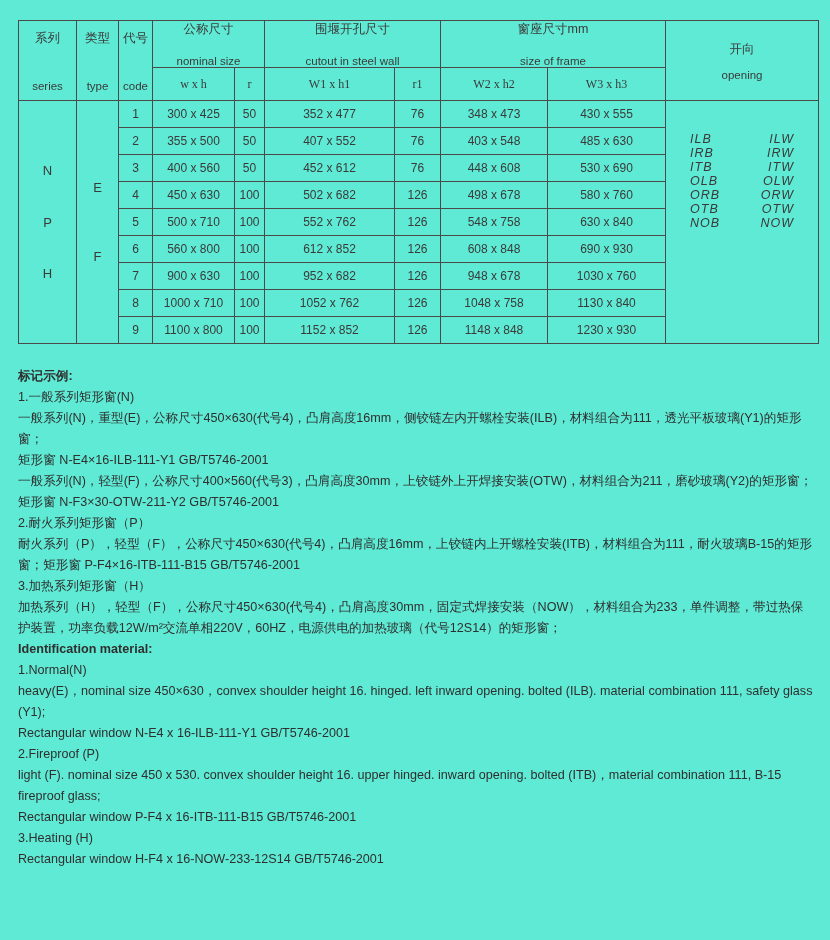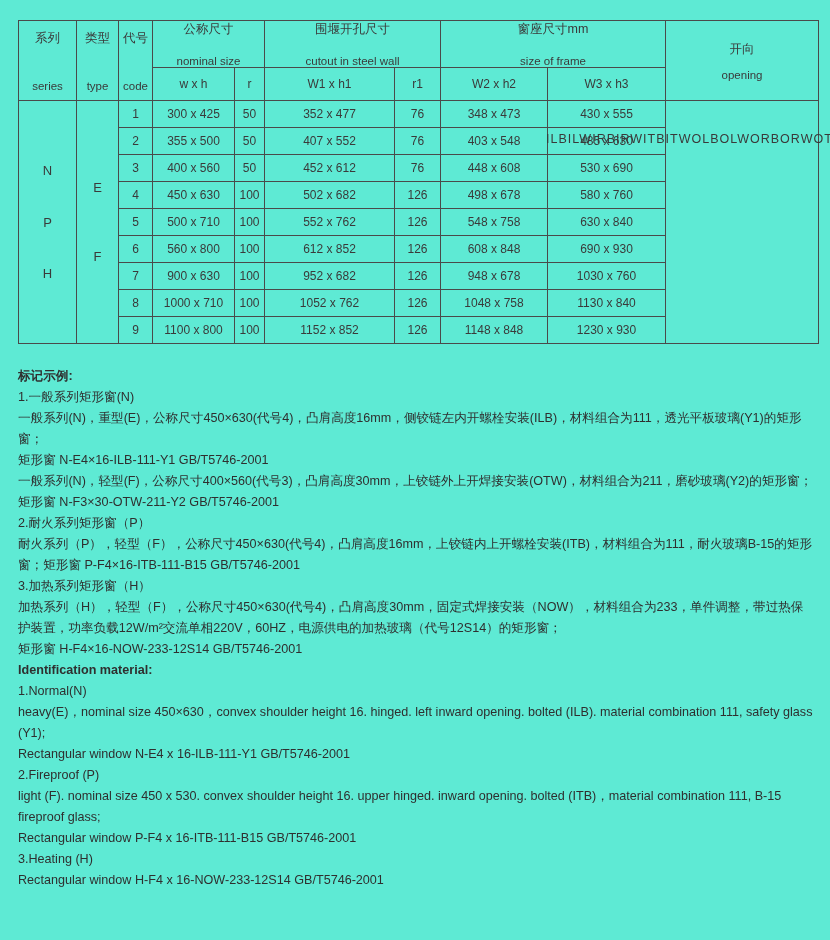--- a/index.html
+++ b/index.html
@@ -25,24 +25,24 @@
     padding:0;
     color:#3a3a3a;
   }
   thead th{height:auto;}
   .hdr-stack{display:flex;flex-direction:column;justify-content:space-between;height:78px;padding:8px 0;box-sizing:border-box;}
   .hdr-stack .zh{font-size:12.5px;}
   .hdr-stack .en{font-size:11.5px;}
   .hdr-group{display:flex;flex-direction:column;justify-content:space-between;height:46px;}
   .hdr-group .zh{font-size:12.5px;}
   .hdr-group .en{font-size:11.5px;}
-  .sub-hd{height:32px;font-size:12px;}
+  .sub-hd{height:32px;font-size:12px;font-family:Liberation Serif, serif;}
   tbody td{height:26px;font-size:12px;}
   .letter-col{display:flex;flex-direction:column;justify-content:space-evenly;height:214px;padding:12px 0;box-sizing:border-box;font-size:13px;}
-  .opening-col{display:flex;flex-direction:row;justify-content:center;height:200px;padding:10px 24px;box-sizing:border-box;}
+  .opening-col{display:flex;flex-direction:column;justify-content:flex-start;height:200px;padding:10px 24px;box-sizing:border-box;font-style:italic;}
   .op-line{display:flex;justify-content:space-between;font-size:12.5px;letter-spacing:1px;}
   .notes{
     position:absolute;left:18px;top:366px;width:795px;
     font-size:12.6px;line-height:21px;color:#2f2f2f;
   }
   .note-line{min-height:21px;}
   .note-line.bold{font-weight:bold;}
   col.c-series{width:58px;} col.c-type{width:42px;} col.c-code{width:34px;}
   col.c-wh{width:82px;} col.c-r{width:30px;}
   col.c-w1{width:130px;} col.c-r1{width:46px;}
@@ -255,21 +255,20 @@
       <div class="note-line bold">标记示例:</div>
       <div class="note-line">1.一般系列矩形窗(N)</div>
       <div class="note-line">一般系列(N)，重型(E)，公称尺寸450×630(代号4)，凸肩高度16mm，侧铰链左内开螺栓安装(ILB)，材料组合为111，透光平板玻璃(Y1)的矩形窗；</div>
       <div class="note-line">矩形窗 N-E4×16-ILB-111-Y1 GB/T5746-2001</div>
       <div class="note-line">一般系列(N)，轻型(F)，公称尺寸400×560(代号3)，凸肩高度30mm，上铰链外上开焊接安装(OTW)，材料组合为211，磨砂玻璃(Y2)的矩形窗；</div>
       <div class="note-line">矩形窗 N-F3×30-OTW-211-Y2 GB/T5746-2001</div>
       <div class="note-line">2.耐火系列矩形窗（P）</div>
       <div class="note-line">耐火系列（P），轻型（F），公称尺寸450×630(代号4)，凸肩高度16mm，上铰链内上开螺栓安装(ITB)，材料组合为111，耐火玻璃B-15的矩形窗；矩形窗 P-F4×16-ITB-111-B15 GB/T5746-2001</div>
       <div class="note-line">3.加热系列矩形窗（H）</div>
       <div class="note-line">加热系列（H），轻型（F），公称尺寸450×630(代号4)，凸肩高度30mm，固定式焊接安装（NOW），材料组合为233，单件调整，带过热保护装置，功率负载12W/m²交流单相220V，60HZ，电源供电的加热玻璃（代号12S14）的矩形窗；</div>
-      <div class="note-line">矩形窗 H-F4×16-NOW-233-12S14 GB/T5746-2001</div>
       <div class="note-line bold">Identification material:</div>
       <div class="note-line">1.Normal(N)</div>
       <div class="note-line">heavy(E)，nominal size 450×630，convex shoulder height 16. hinged. left inward opening. bolted (ILB). material combination 111, safety glass (Y1);</div>
       <div class="note-line">Rectangular window  N-E4 x 16-ILB-111-Y1  GB/T5746-2001</div>
       <div class="note-line">2.Fireproof (P)</div>
       <div class="note-line">light (F). nominal size 450 x 530. convex shoulder height 16. upper hinged. inward opening. bolted (ITB)，material combination 111, B-15 fireproof glass;</div>
       <div class="note-line">Rectangular window  P-F4 x 16-ITB-111-B15  GB/T5746-2001</div>
       <div class="note-line">3.Heating (H)</div>
       <div class="note-line">Rectangular window  H-F4 x 16-NOW-233-12S14   GB/T5746-2001</div>
     </div>

